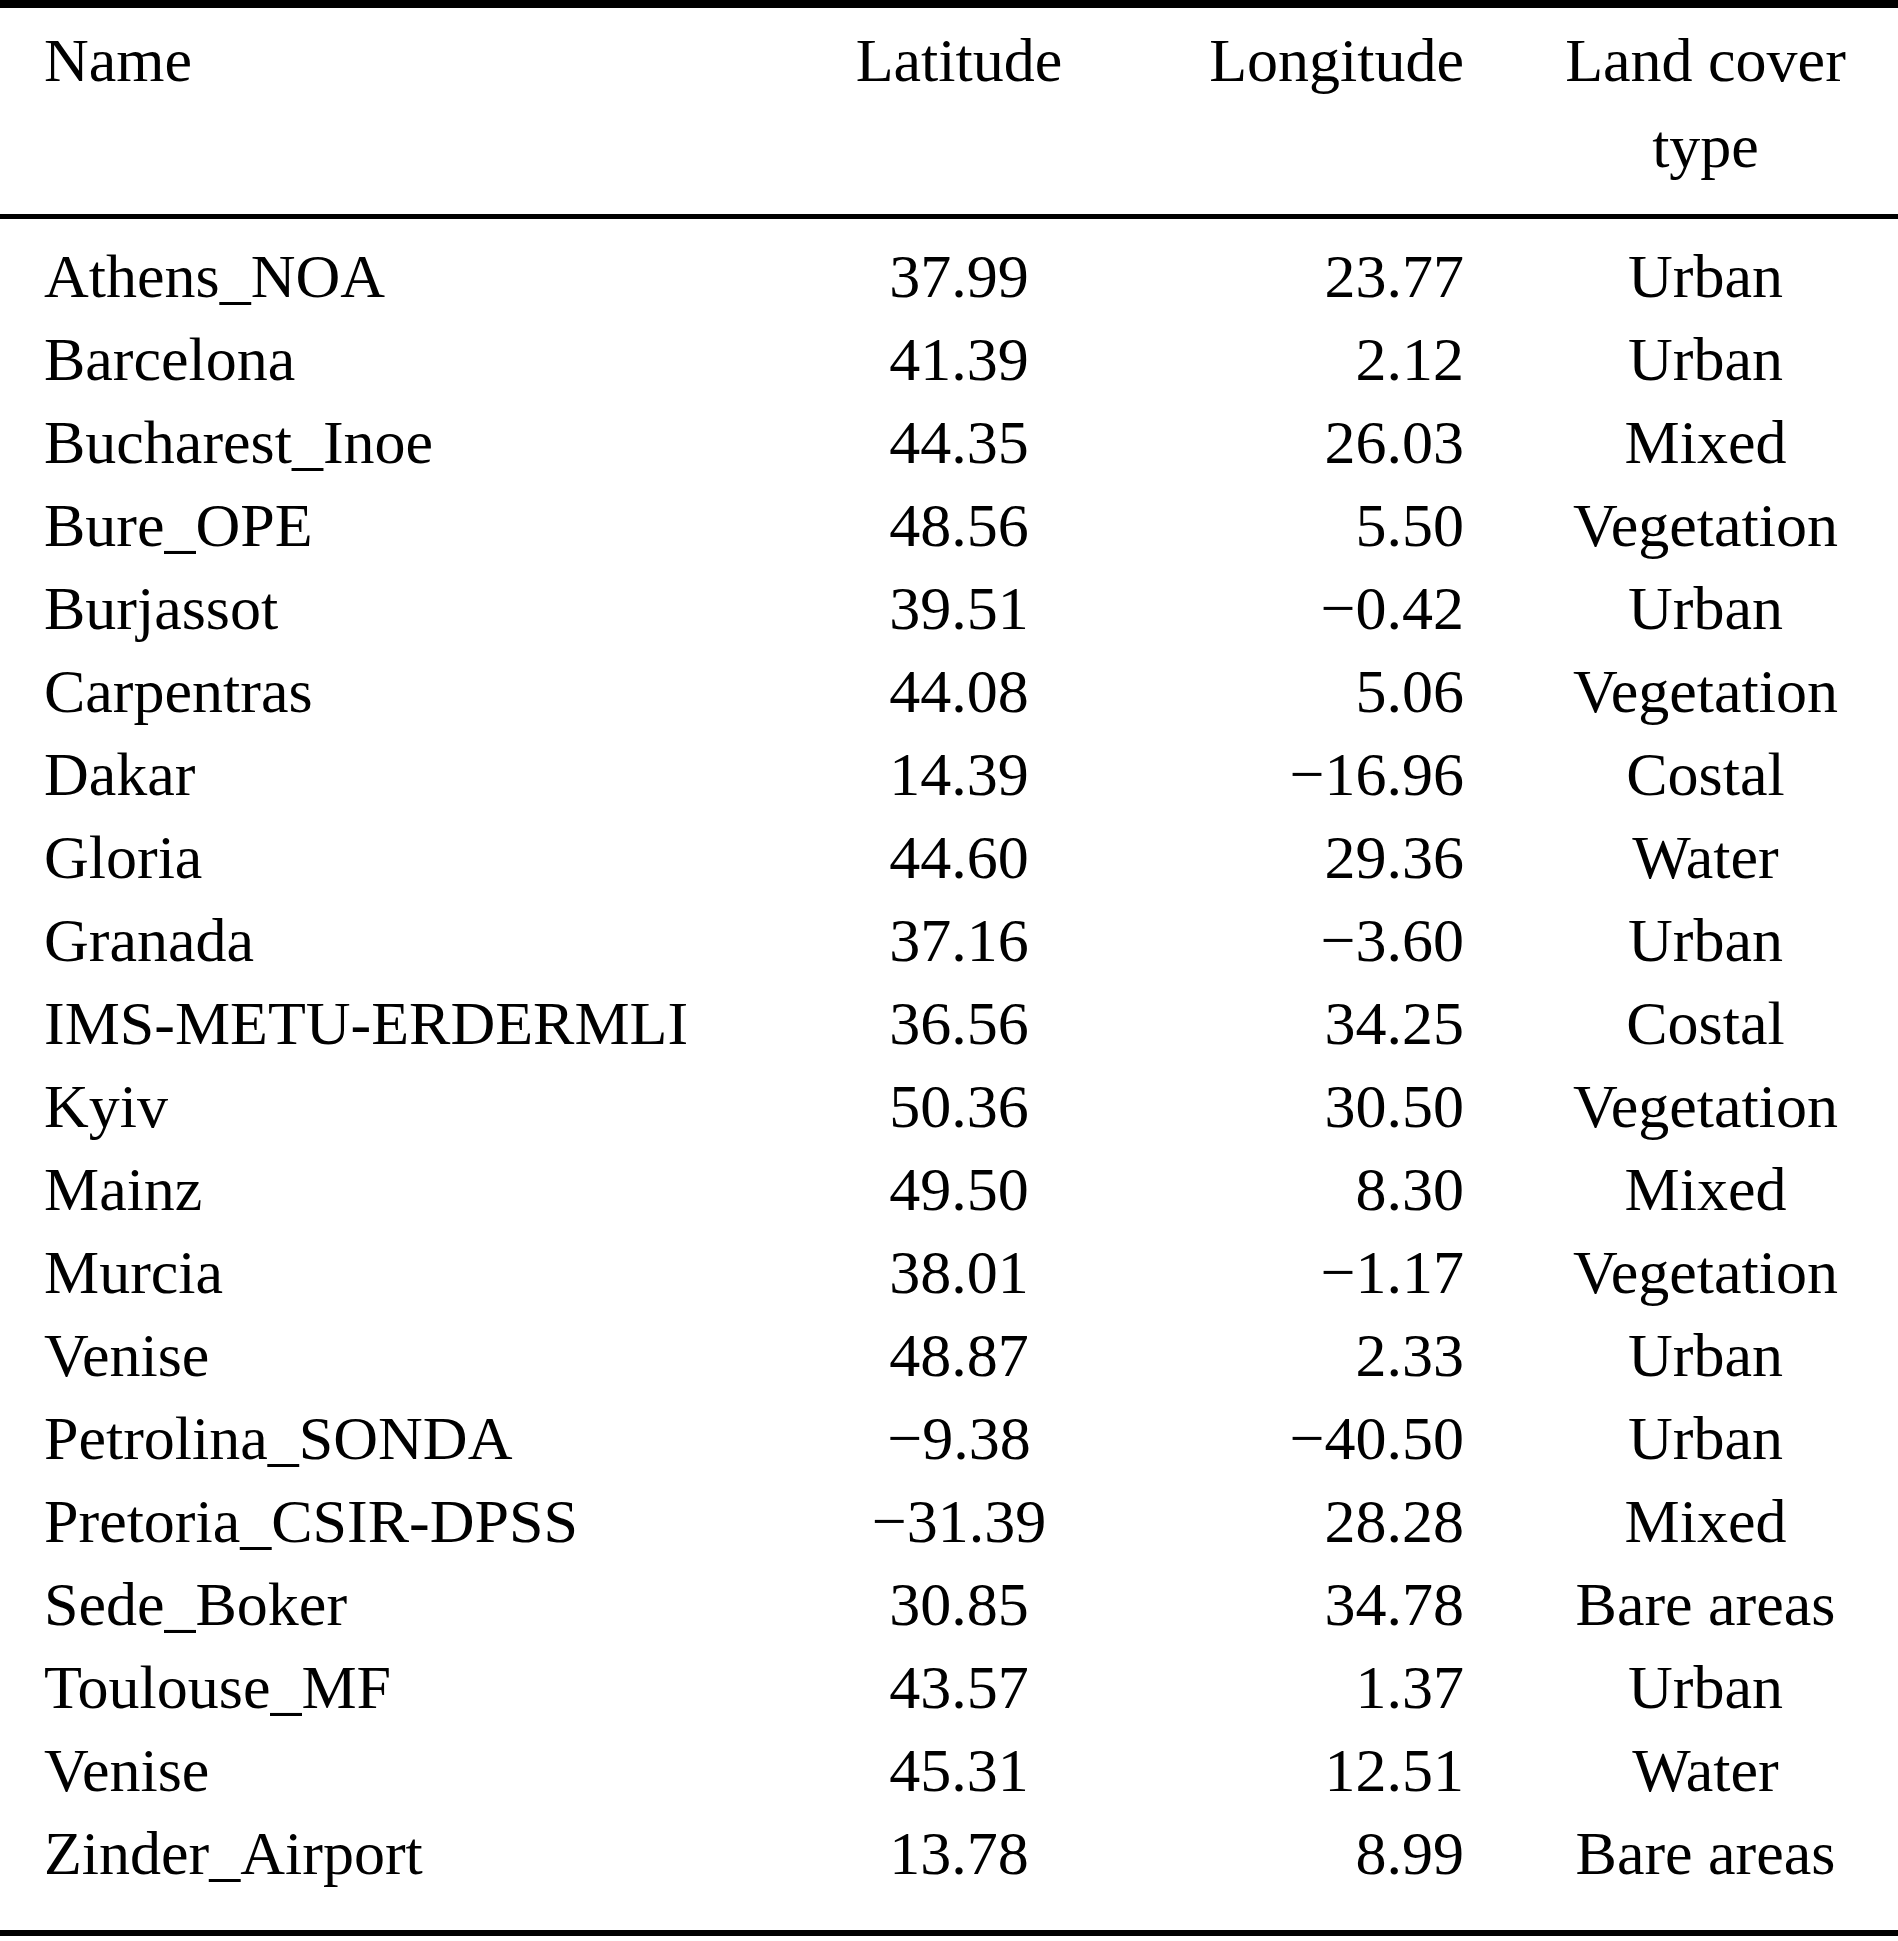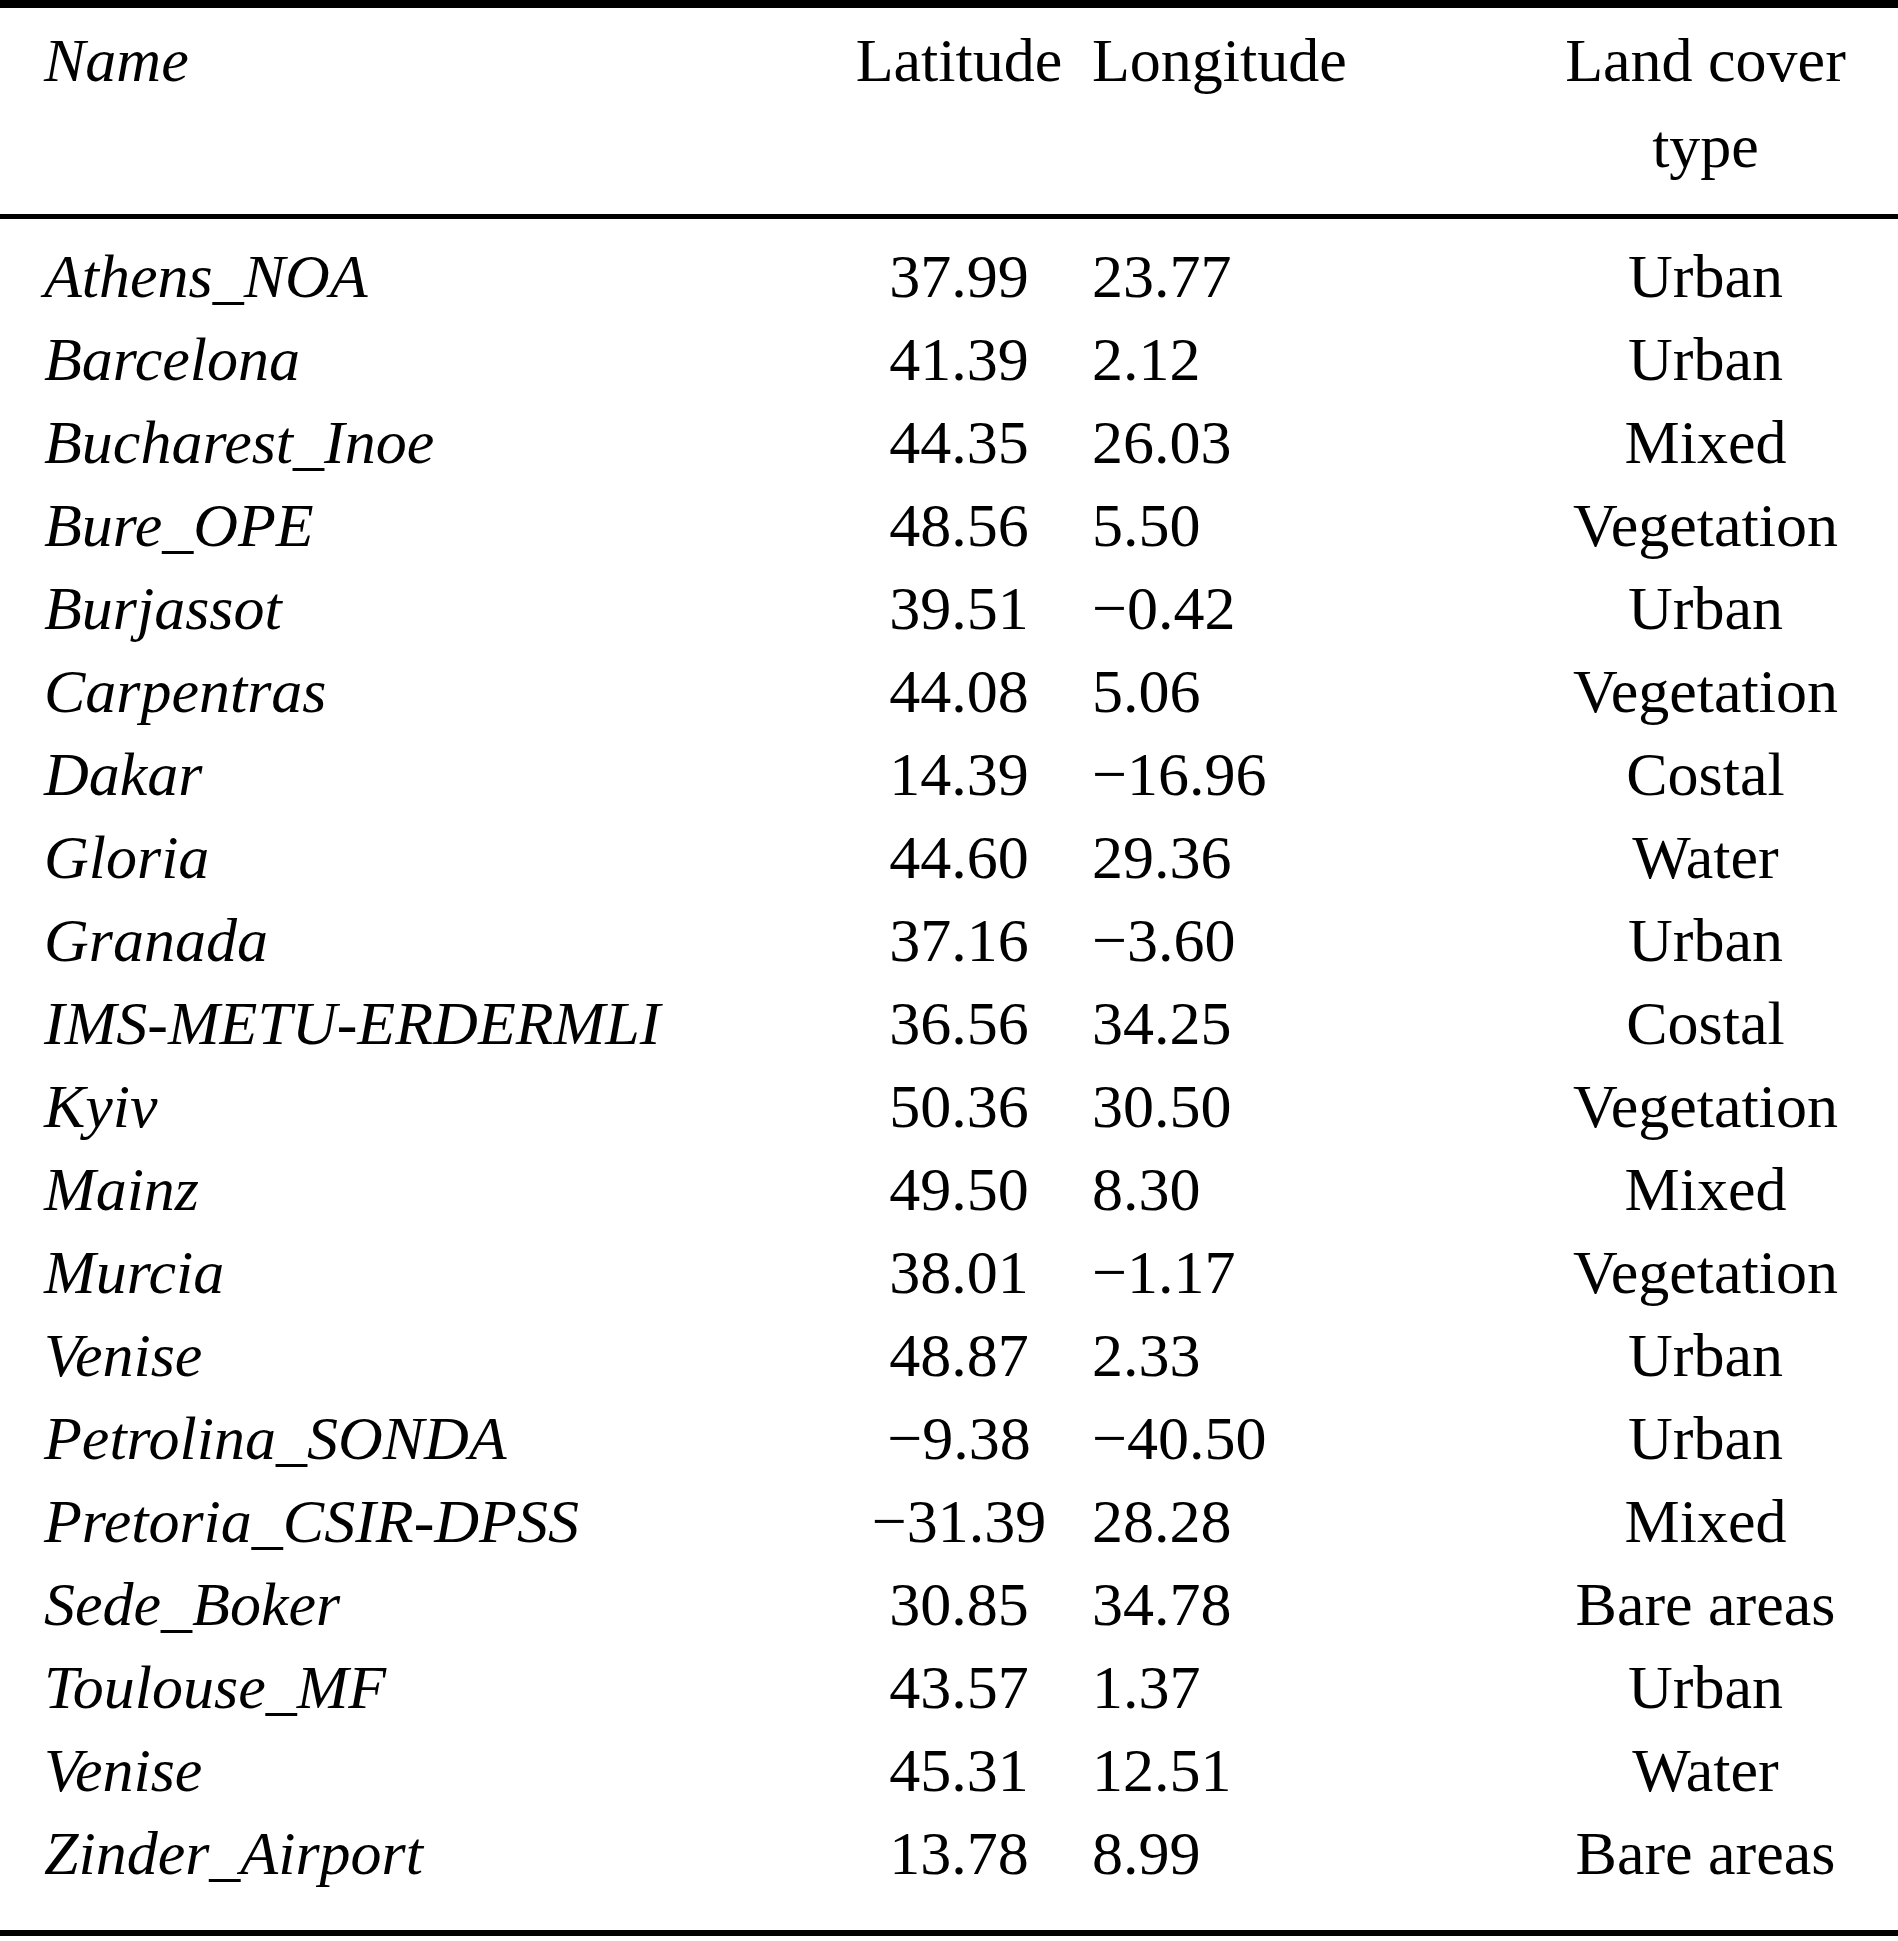--- a/index.html
+++ b/index.html
@@ -10,23 +10,23 @@
     font-family:"Liberation Serif","DejaVu Serif",serif;
     font-size:62px;
     overflow:hidden;
   }
   .rule-top{height:8.3px;background:#000000;}
   .rule-mid{height:4.6px;background:#000000;}
   .rule-bottom{position:absolute;left:0;right:0;bottom:4.6px;height:6.4px;background:#000000;}
   .hdr{display:flex;height:206px;box-sizing:border-box;padding-top:9.2px;line-height:86px;}
   .spacer{height:16.5px;}
   .row{display:flex;height:83px;line-height:83px;}
-  .c1{width:826px;box-sizing:border-box;padding-left:44px;text-align:left;white-space:nowrap;font-style:italic;}
+  .c1{width:826px;box-sizing:border-box;padding-left:44px;text-align:left;white-space:nowrap;}
   .c2{width:266px;text-align:center;white-space:nowrap;}
-  .c3{width:372px;white-space:nowrap;}
+  .c3{width:372px;text-align:right;white-space:nowrap;}
   .c4{width:433px;box-sizing:border-box;padding-left:87px;padding-right:37px;text-align:center;}
   .row .c4{white-space:nowrap;font-family:Liberation Serif, serif;}
 </style>
 </head>
 <body>
 
 <div class="sheet">
   <div class="rule-top"></div>
 
   <div class="hdr">

